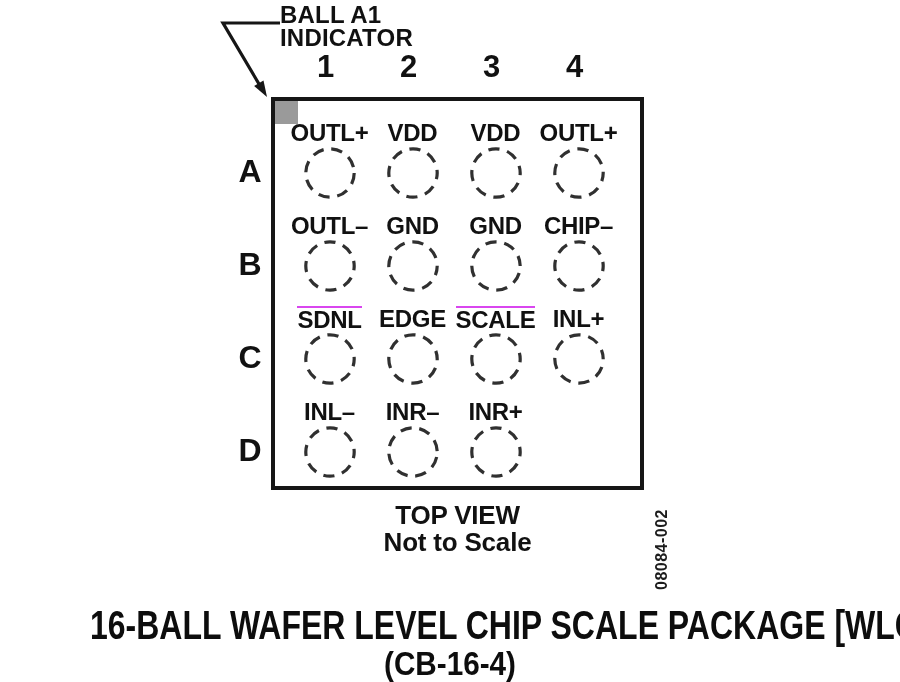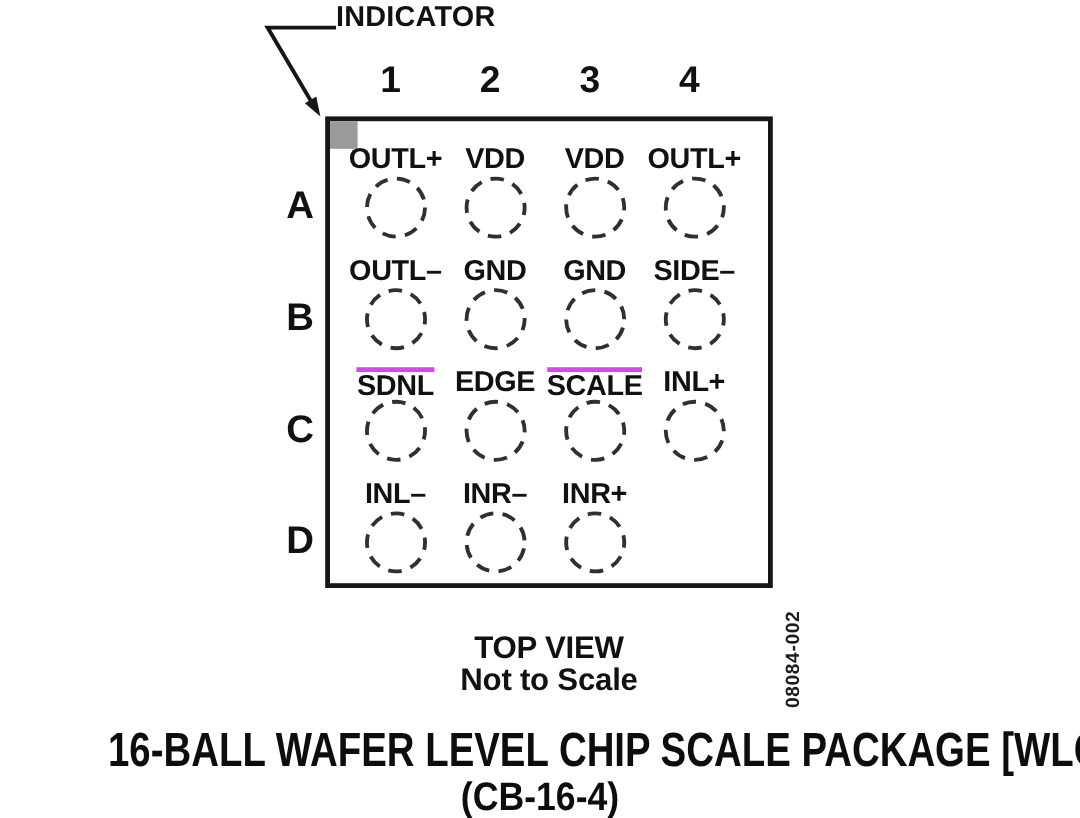--- a/index.html
+++ b/index.html
@@ -102,36 +102,35 @@
     height: 26px;
     line-height: 26px;
     font-size: 24px;
     font-weight: bold;
     white-space: nowrap;
     letter-spacing: -0.3px;
   }
   .pin-label .overline {
     display: inline-block;
     line-height: 23px;
-    border-top: 4px solid #d946ef;
+    border-top: 2px solid #d946ef;
   }
   .ball { display: block; }
 
   
   .view-note {
     position: absolute;
     left: 271px;
     top: 502px;
     width: 373px;
     text-align: center;
     font-size: 26px;
     line-height: 27px;
     font-weight: bold;
     letter-spacing: -0.2px;
-    margin-top: 24px;
   }
 
   
   .fig-num {
     position: absolute;
     left: 653px;
     top: 590px;
     transform: rotate(-90deg);
     transform-origin: 0 0;
     font-size: 16px;
@@ -165,20 +164,21 @@
     transform: scaleX(0.90);
     transform-origin: 50% 50%;
   }
 </style>
 </head>
 <body>
 
 <div class="canvas">
 
   <div class="callout">
+    <div>BALL A1</div>
     <div>INDICATOR</div>
   </div>
 
   <svg class="arrow-svg" viewBox="0 0 120 110">
     <path d="M70,23 L13,23 L49,84" stroke="#161616" stroke-width="3.2" fill="none"></path>
     <polygon points="57,97 53.5,80.4 44.1,86" fill="#161616"></polygon>
   </svg>
 
   <div class="col-headers">
     <span>1</span>
@@ -234,21 +234,21 @@
             <circle cx="27" cy="27" r="24.2" fill="none" stroke="#303030" stroke-width="3.2" stroke-dasharray="11.3 7.8" stroke-dashoffset="2"></circle>
           </svg>
       </div>
       <div class="cell">
         <div class="pin-label"><span>GND</span></div>
         <svg class="ball" width="54" height="54">
             <circle cx="27" cy="27" r="24.2" fill="none" stroke="#303030" stroke-width="3.2" stroke-dasharray="11.3 7.8" stroke-dashoffset="12"></circle>
           </svg>
       </div>
       <div class="cell">
-        <div class="pin-label"><span>SIDE–</span></div>
+        <div class="pin-label"><span>CHIP–</span></div>
         <svg class="ball" width="54" height="54">
             <circle cx="27" cy="27" r="24.2" fill="none" stroke="#303030" stroke-width="3.2" stroke-dasharray="11.3 7.8" stroke-dashoffset="6"></circle>
           </svg>
       </div>
 
       <div class="cell">
         <div class="pin-label"><span class="overline">SDNL</span></div>
         <svg class="ball" width="54" height="54">
             <circle cx="27" cy="27" r="24.2" fill="none" stroke="#303030" stroke-width="3.2" stroke-dasharray="11.3 7.8" stroke-dashoffset="4"></circle>
           </svg>

